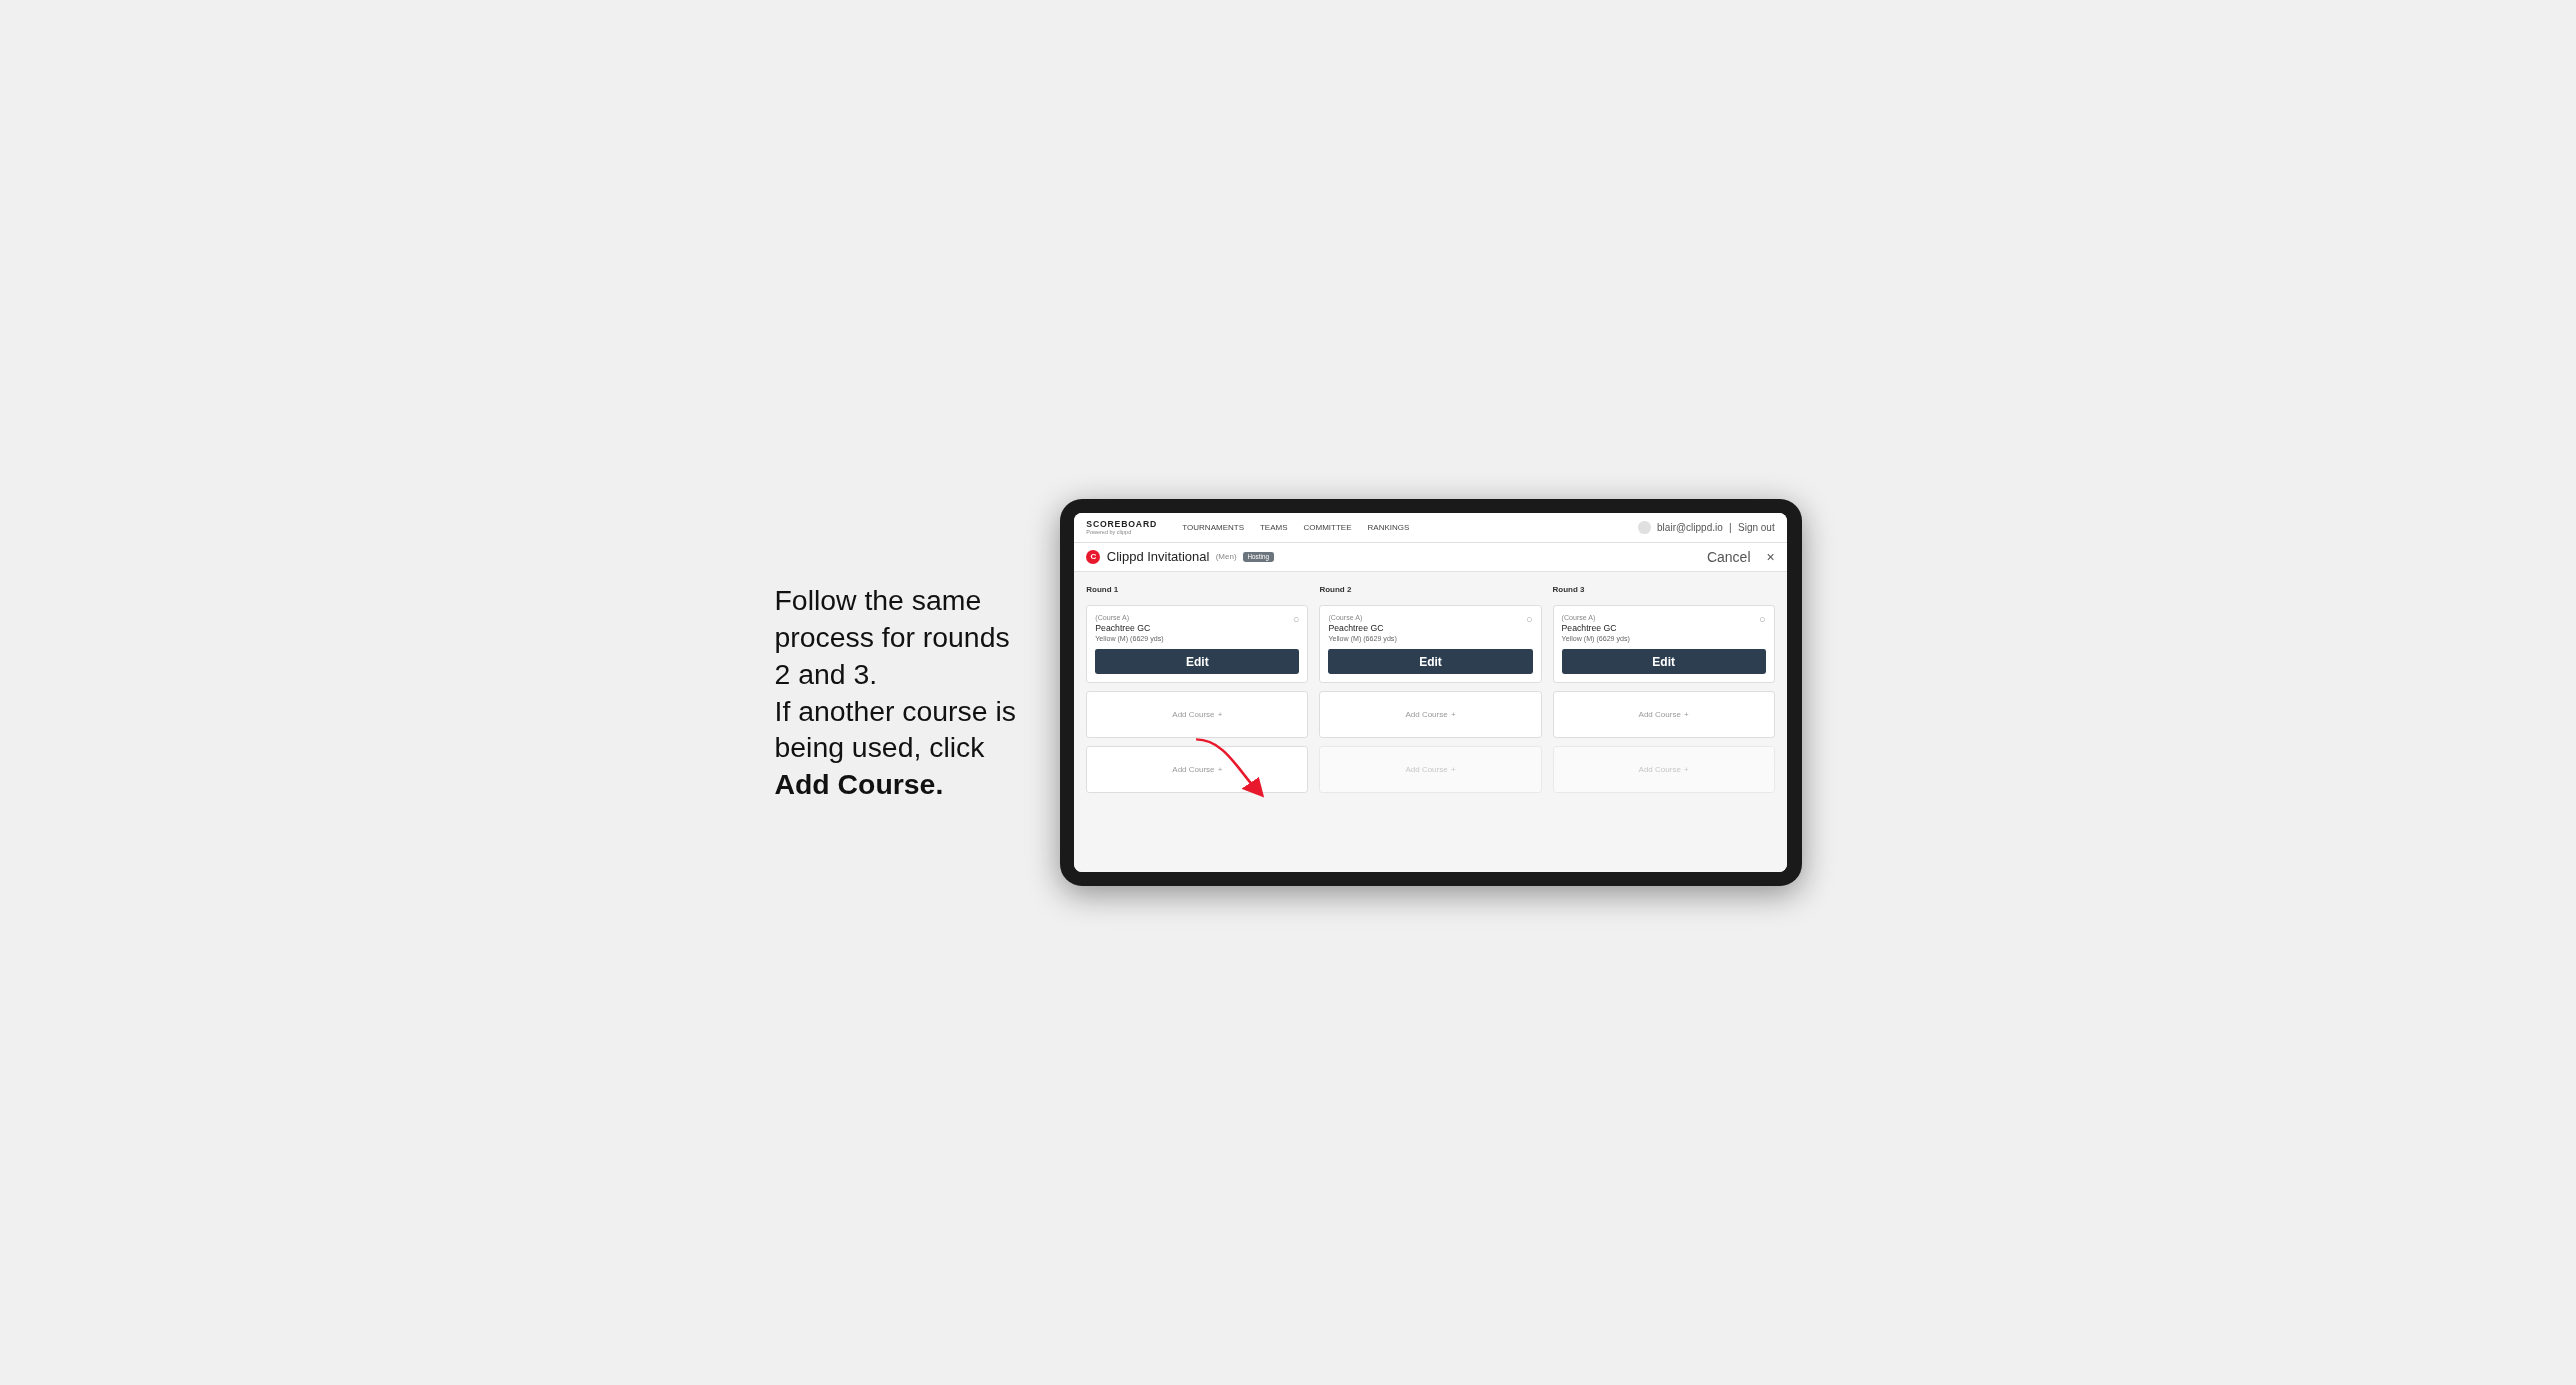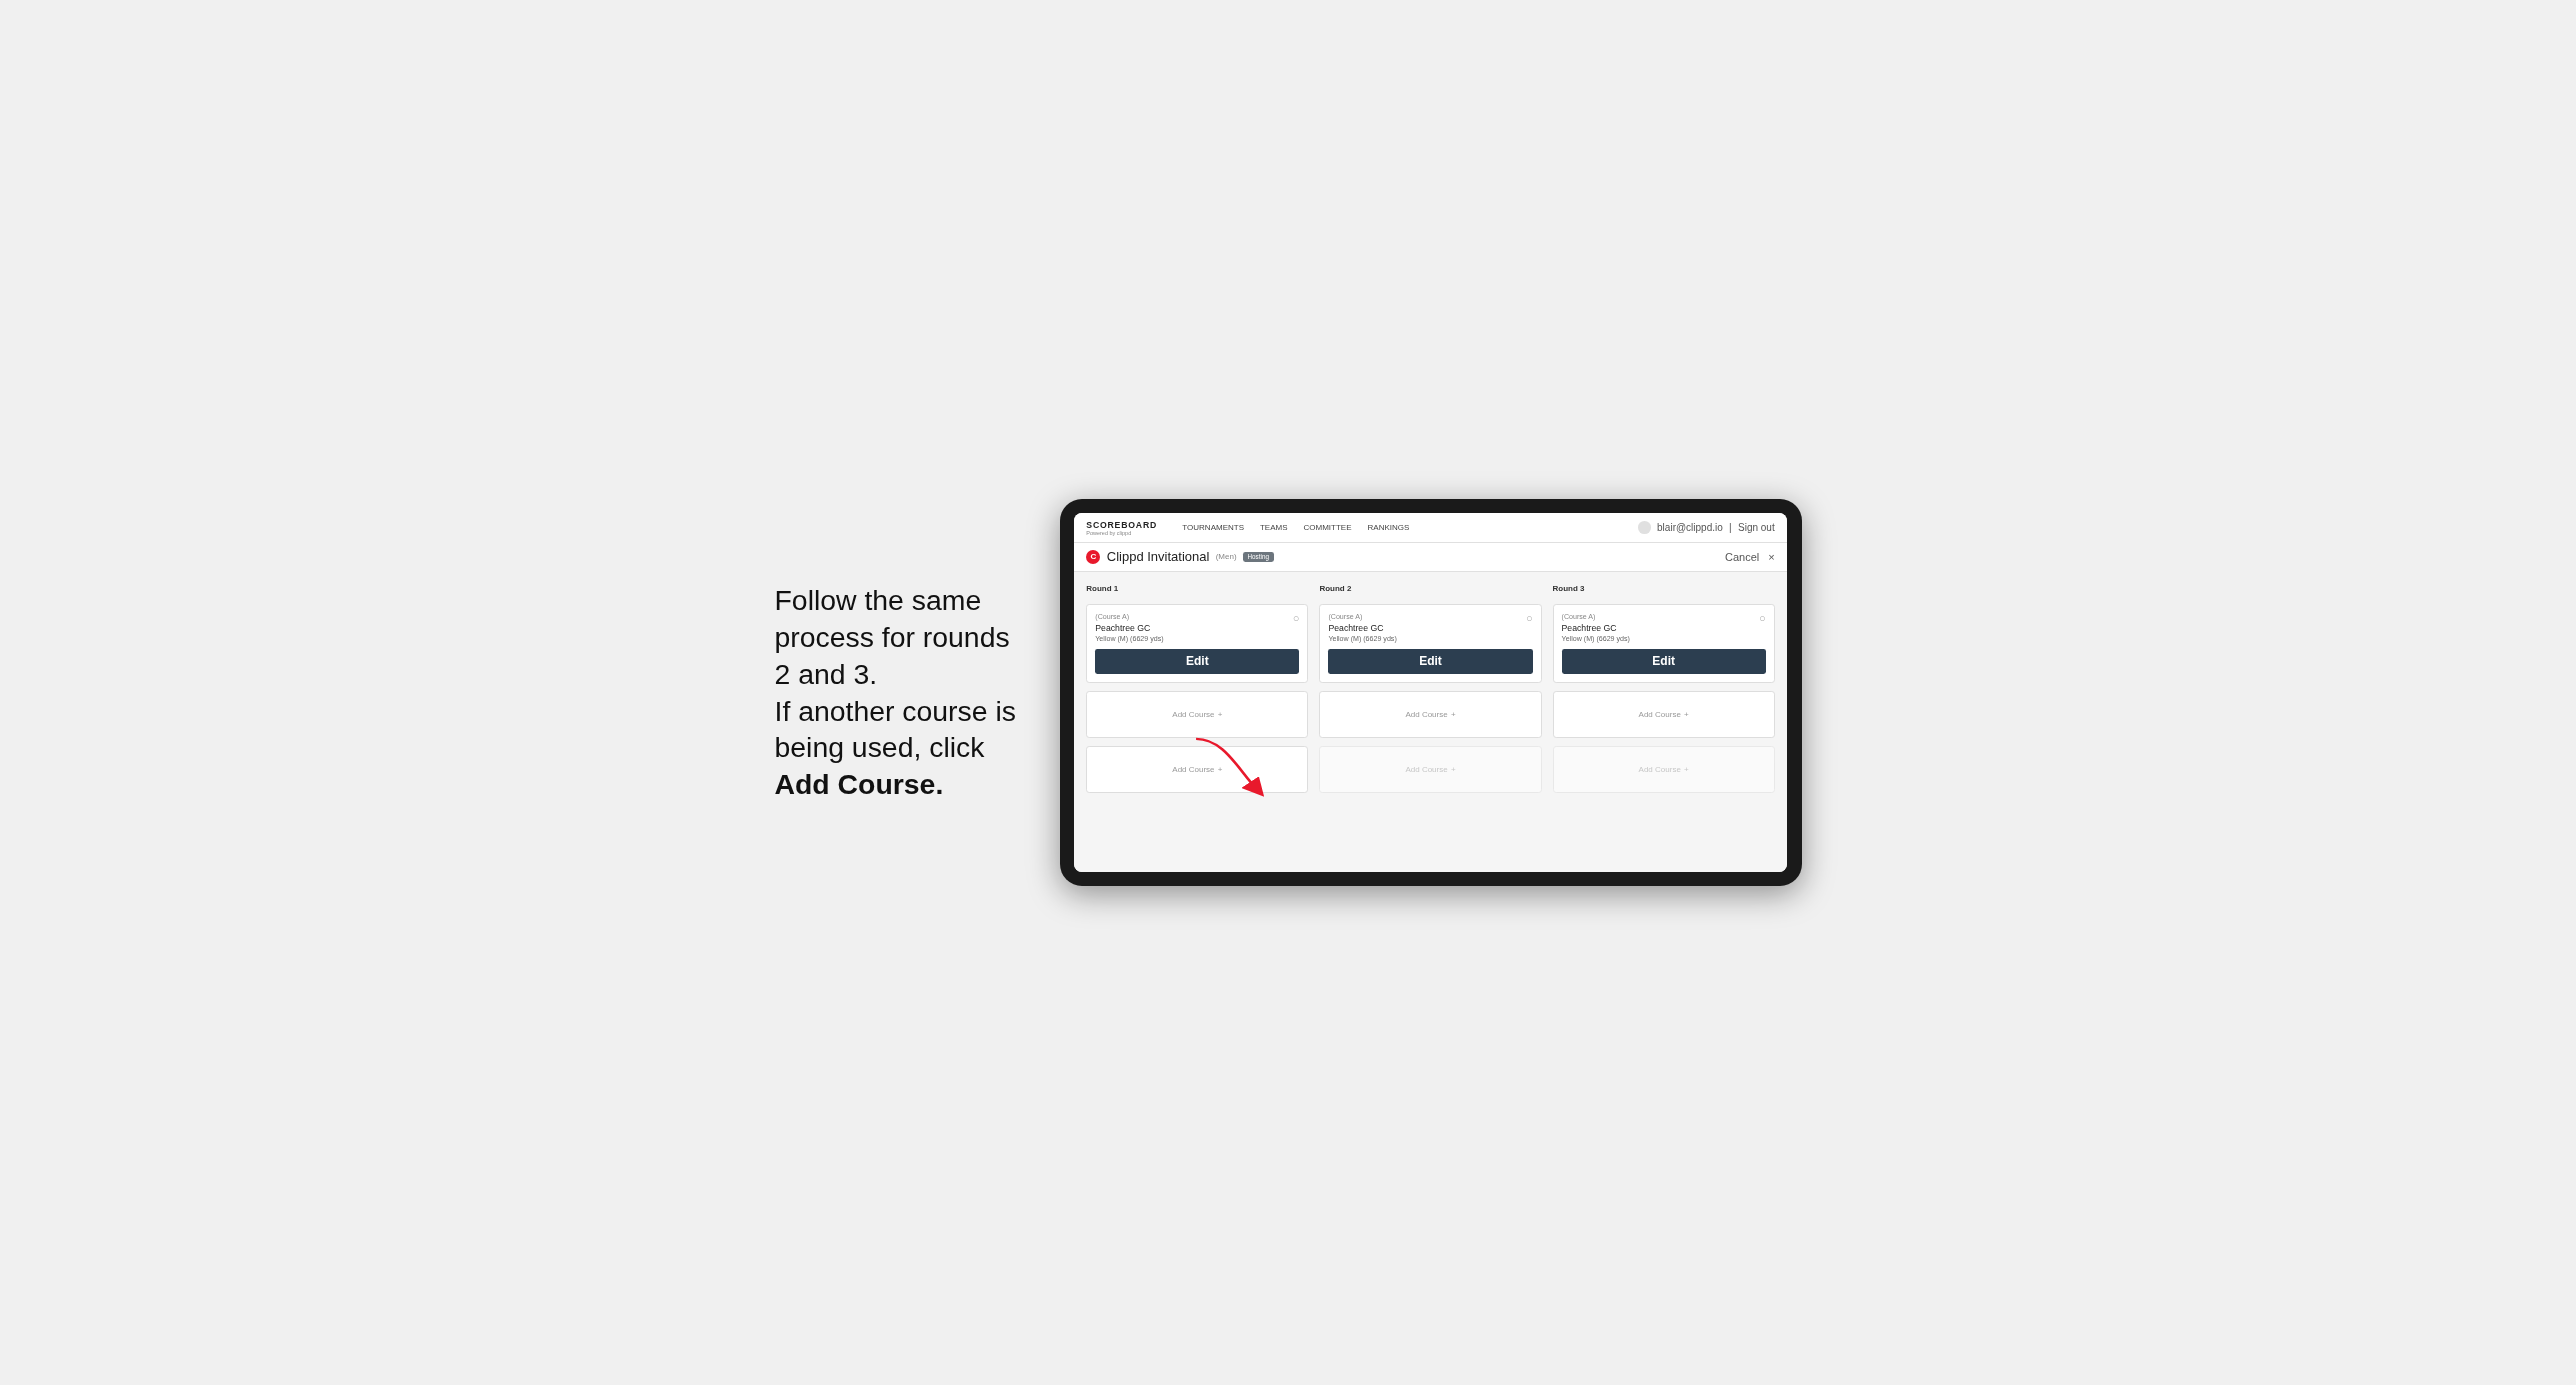--- a/index.html
+++ b/index.html
@@ -154,28 +154,28 @@
 
     .hosting-badge {
       background: #6c757d;
       color: #fff;
       font-size: 6.3px;
       padding: 1.6px 4.7px;
       border-radius: 2.4px;
     }
 
     .cancel-btn {
-      font-size: 11px;
+      font-size: 14px;
       color: #555;
       cursor: pointer;
       background: none;
       border: none;
       display: flex;
       align-items: center;
-      gap: 9px;
+      gap: 16px;
       text-align: center;
     }
 
     
     .tab-bar {
       background: #2c3e50;
       padding: 0 12.6px;
       display: flex;
       gap: 1.6px;
     }

